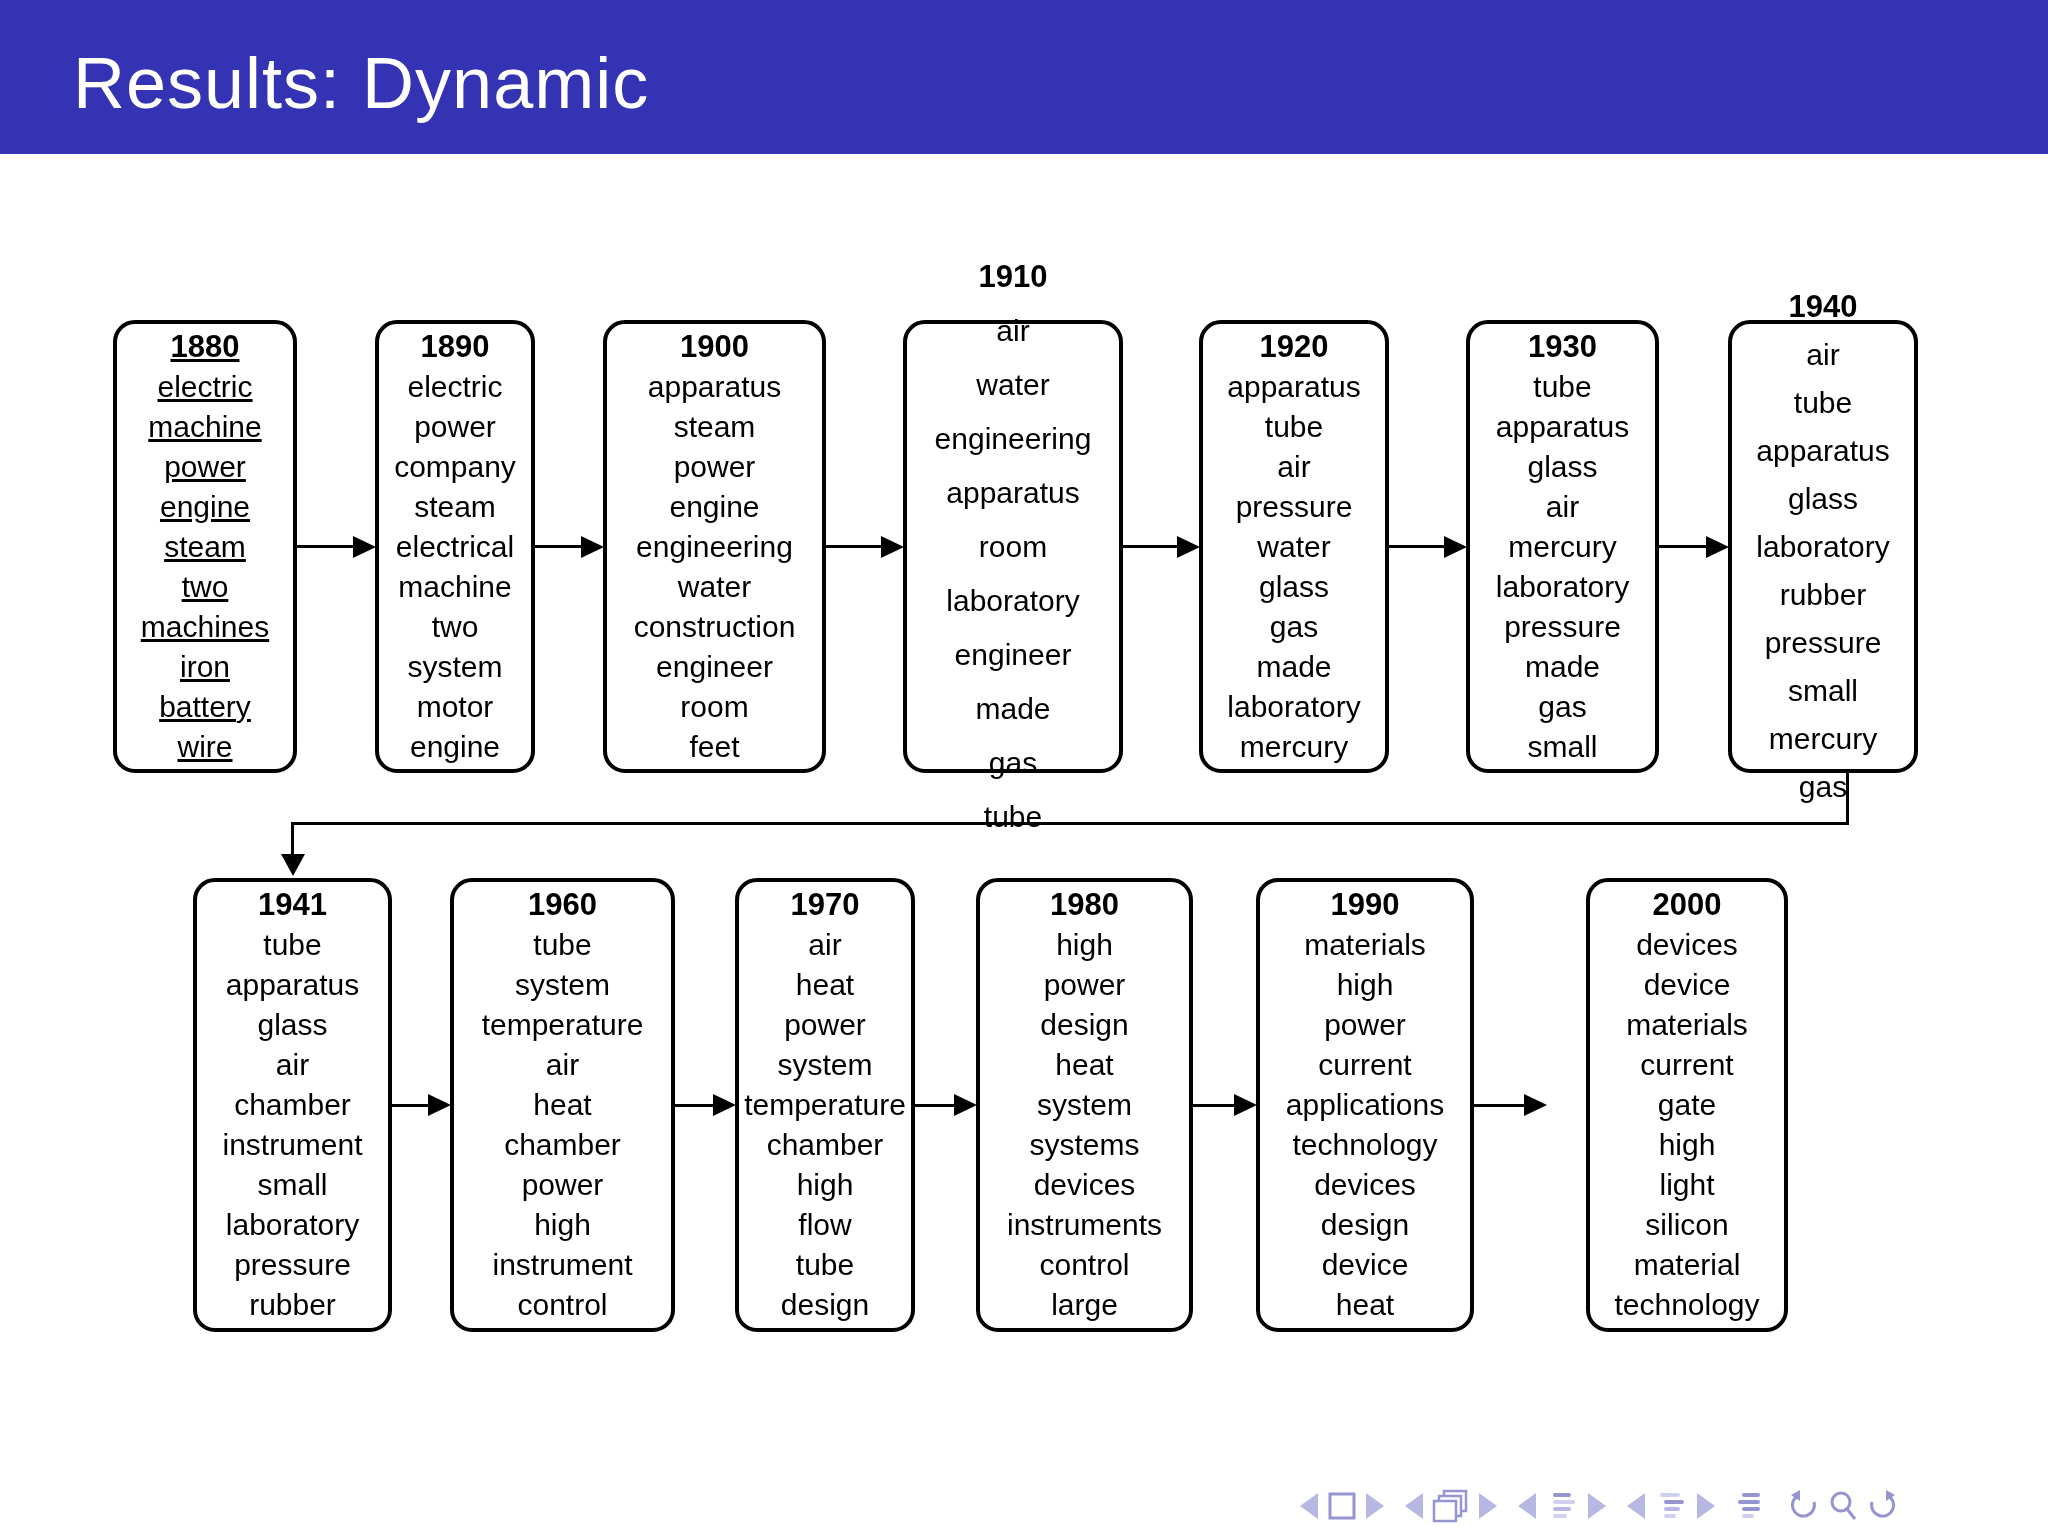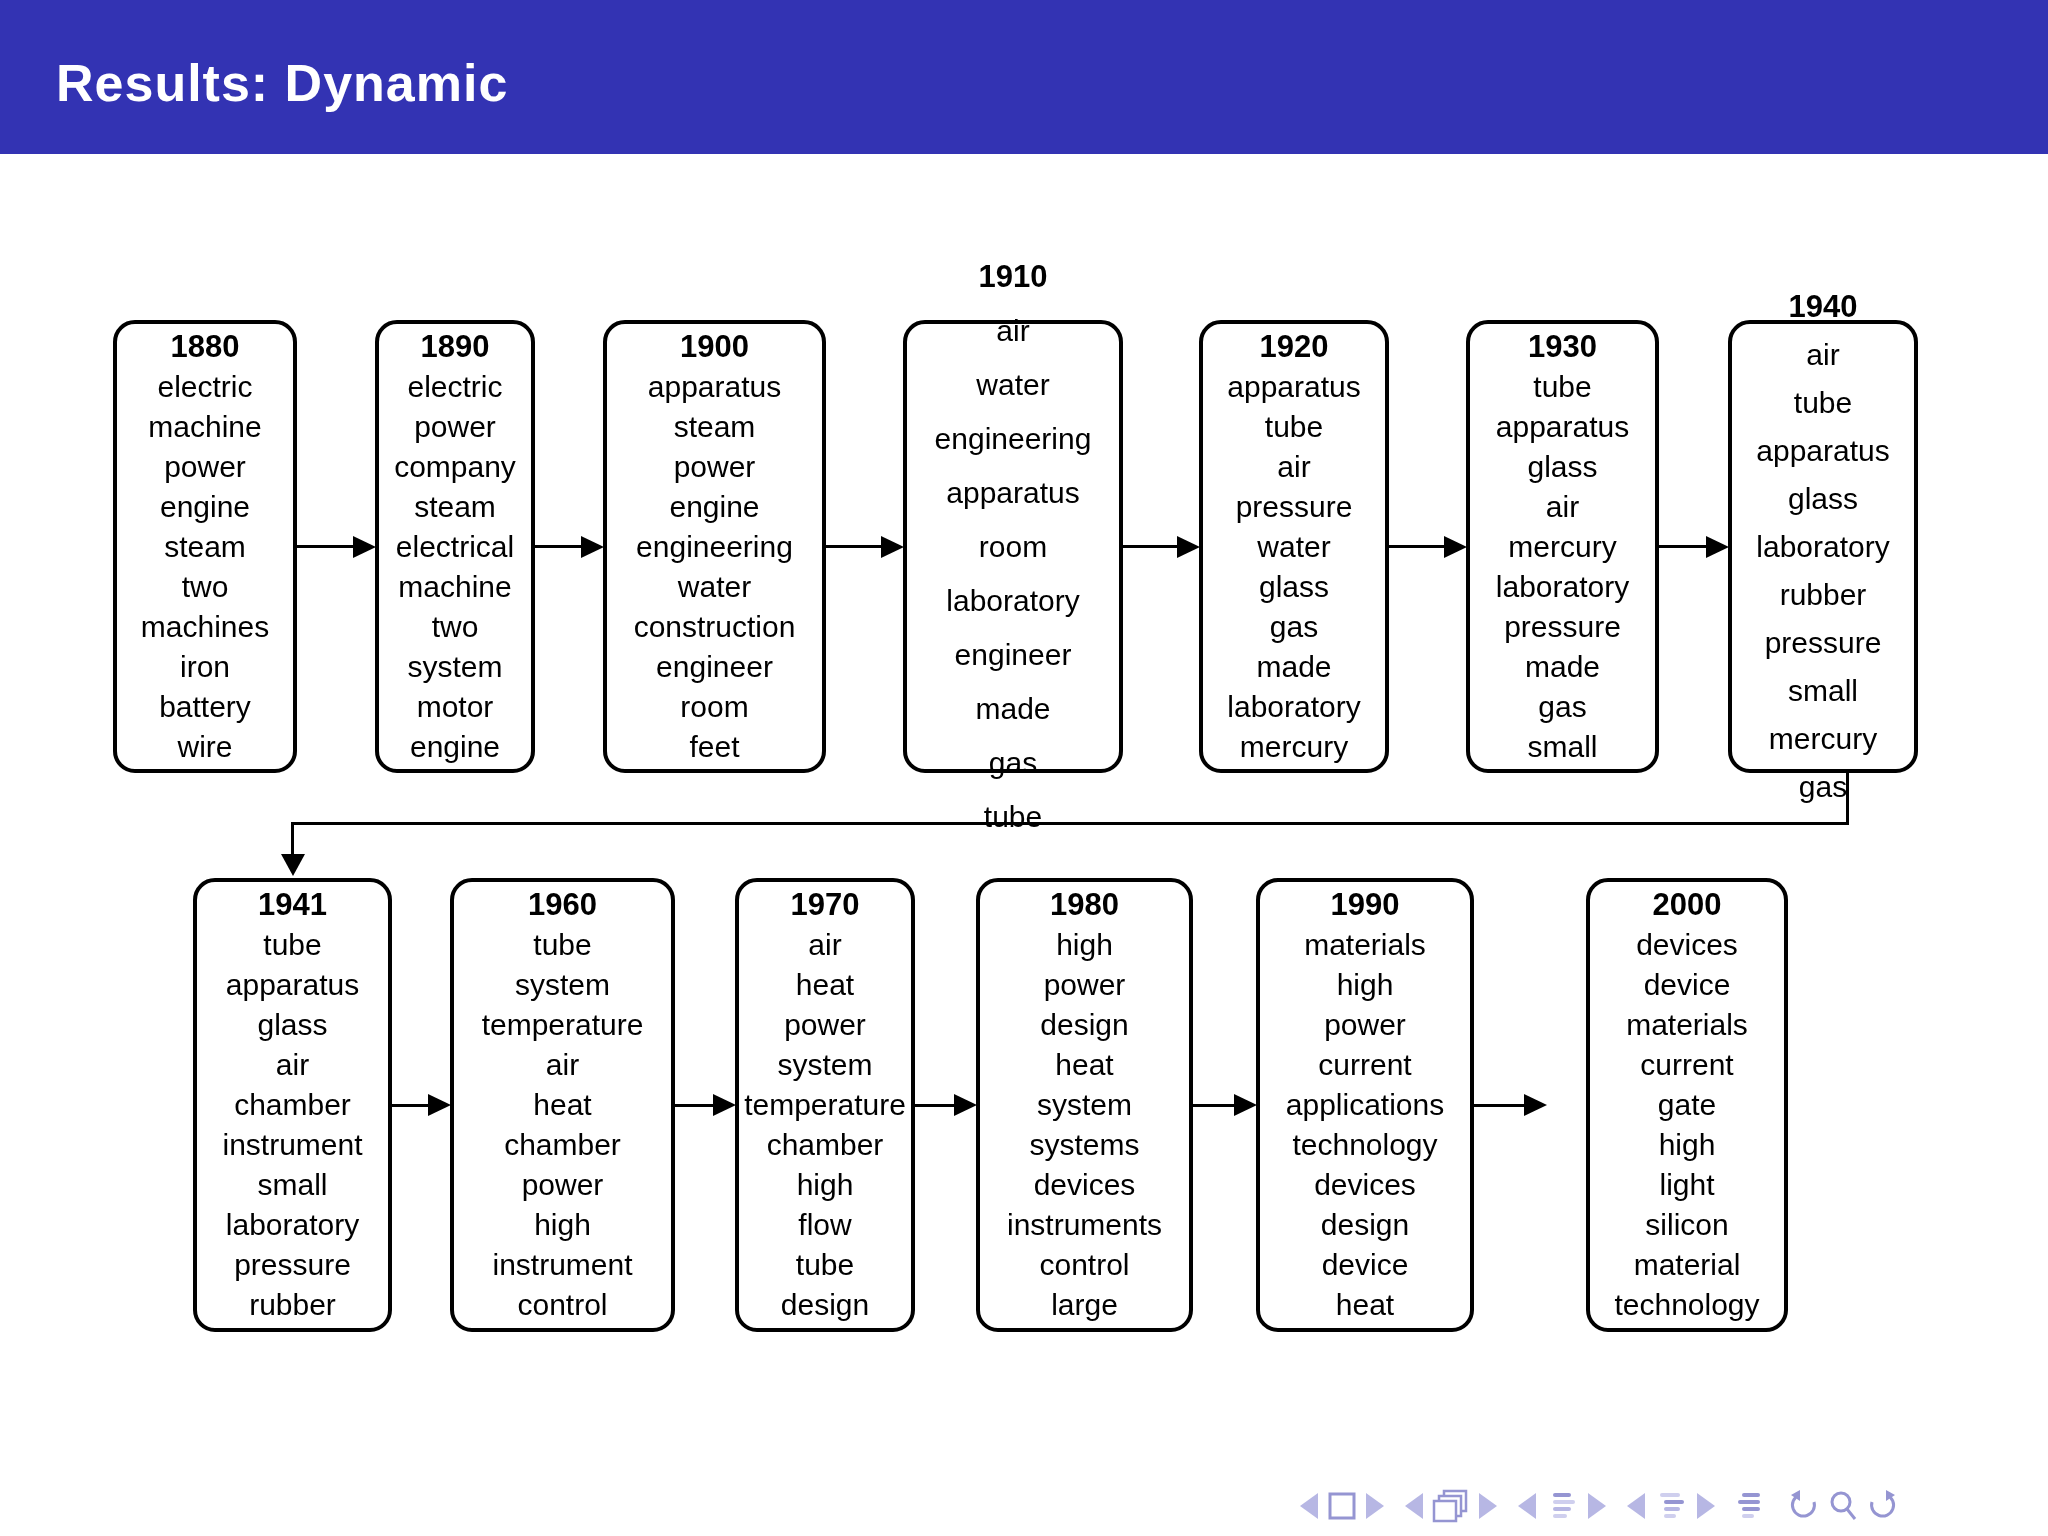--- a/index.html
+++ b/index.html
@@ -2,22 +2,22 @@
 <html style="--header-bg: #3333b3; --header-text: #ffffff; --box-border: #000000; --box-bg: #ffffff; --text: #000000;"><head>
 <meta charset="utf-8">
 <style>
   html,body{margin:0;padding:0;background:#ffffff;}
   body{width:2048px;height:1536px;font-family:"Liberation Sans",sans-serif;}
   .slide{position:relative;width:2048px;height:1536px;background:#fff;overflow:hidden;}
 
   
   .header{position:absolute;top:0;left:0;width:2048px;height:154px;
           background:var(--header-bg,#3333b3);display:flex;align-items:center;}
-  .title{color:var(--header-text,#ffffff);font-size:52px;font-weight:700;
-         padding-left:56px;padding-top:12px;letter-spacing:1px;}
+  .title{color:var(--header-text,#ffffff);font-size:72px;font-weight:400;
+         padding-left:73px;padding-top:12px;letter-spacing:1px;}
 
   
   .trow{position:absolute;display:flex;align-items:stretch;}
   .box{box-sizing:border-box;border:4px solid var(--box-border,#000);
        border-radius:22px;background:var(--box-bg,#fff);
        display:flex;flex-direction:column;justify-content:center;align-items:center;
        flex:0 0 auto;}
   .year{font-weight:bold;font-size:31px;line-height:40px;color:var(--text,#000);}
   .word{font-size:30px;line-height:40px;white-space:nowrap;color:var(--text,#000);}
 
@@ -45,21 +45,21 @@
 <body>
 
 <div class="slide">
 
   <div class="header">
     <div class="title">Results: Dynamic</div>
   </div>
 
   <div id="diagram">
       <div class="trow" style="left: 113px; top: 320px; height: 453px;">
-        <div class="box" style="width: 184px;">
+        <div class="box" style="width: 184px; text-decoration: underline;">
           <div class="year">1880</div>
           <div class="word">electric</div>
           <div class="word">machine</div>
           <div class="word">power</div>
           <div class="word">engine</div>
           <div class="word">steam</div>
           <div class="word">two</div>
           <div class="word">machines</div>
           <div class="word">iron</div>
           <div class="word">battery</div>

